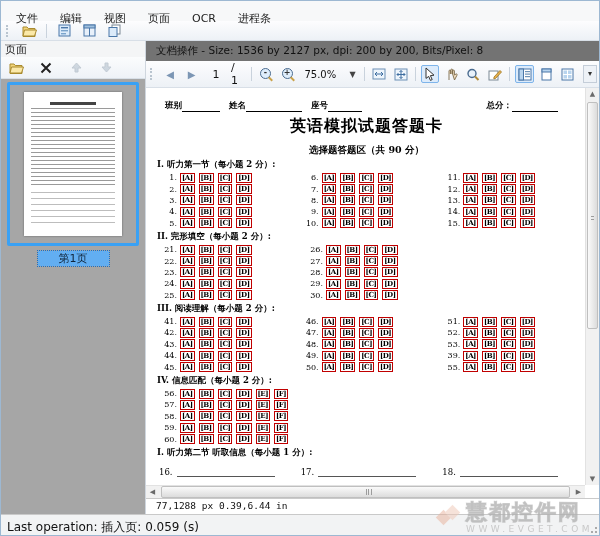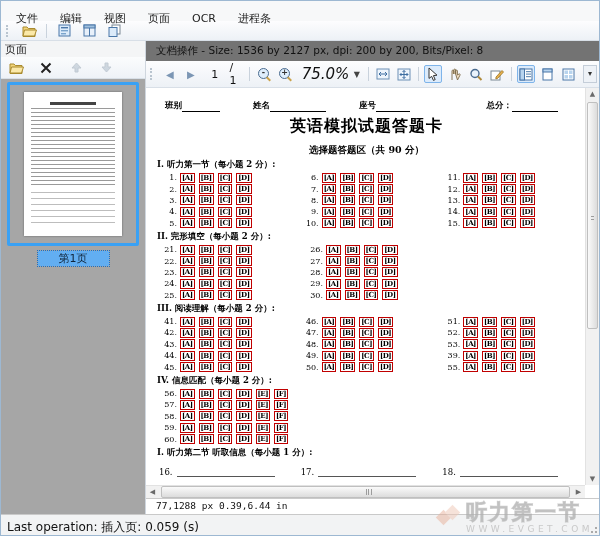--- a/index.html
+++ b/index.html
@@ -31,31 +31,31 @@
   .mini-lines{height:78px;background:repeating-linear-gradient(#9a9a9a 0 1px,transparent 1px 4px);}
   .mini-rule{height:34px;margin-top:6px;background:repeating-linear-gradient(#bdbdbd 0 1px,transparent 1px 6px);}
   .thumb-label{margin-top:5px;font-size:11px;color:#10243a;background:#62aef2;outline:1px dotted #1d6fc0;padding:0 21px;}
 
   .right-area{flex:1;display:flex;flex-direction:column;min-width:0;}
   .doc-info{height:17px;font-size:10.5px;padding:3px 0 0 10px;color:#111;background:#737373;white-space:nowrap;}
   .nav-toolbar{height:26px;gap:3px;padding-left:2px;font-size:11px;position:relative;}
   .nav-arrow{font-size:10px;color:#7c96b4;}
   .page-num{width:26px;text-align:center;font-size:11px;color:#111;}
   .page-total{font-size:11px;color:#111;margin-right:2px;}
-  .zoom-val{font-size:15px;color:#111;margin:0 6px 0 4px;min-width:36px;font-style:italic;}
+  .zoom-val{font-size:10px;color:#111;margin:0 6px 0 4px;min-width:36px;}
   .drop-arrow{font-size:8px;color:#444;margin-right:3px;}
   .loupe{position:relative;width:13px;height:13px;}
   .loupe .lens{position:absolute;left:0;top:0;width:9px;height:9px;border:1.5px solid #4a6b8f;border-radius:50%;background:#dfeefc;font-size:8px;font-weight:bold;color:#333;line-height:8px;text-align:center;}
   .loupe .tail{position:absolute;width:5px;height:2px;background:#caa24a;left:8px;top:10px;transform:rotate(45deg);}
   .overflow-btn{position:absolute;right:2px;top:4px;font-size:8px;color:#333;border:1px solid #c4cdd8;background:#eef2f7;width:12px;height:16px;text-align:center;line-height:15px;}
 
   
   .viewport{position:relative;flex:1;background:#fff;overflow:hidden;}
   .sheet{position:absolute;left:3px;top:0;right:15px;bottom:13px;overflow:hidden;background:#fff;font-family:"DejaVu Serif",serif;color:#000;}
-  .sheet-header{display:flex;align-items:flex-end;font-size:8.5px;font-weight:bold;padding:12px 26px 0 16px;gap:24px;}
+  .sheet-header{display:flex;align-items:flex-end;font-size:8.5px;font-weight:bold;padding:12px 26px 0 16px;}
   .field{display:flex;align-items:flex-end;margin-right:9px;}
   .blank{display:inline-block;border-bottom:1px solid #000;height:9px;}
   .f-b1{width:38px;} .f-b2{width:56px;} .f-b3{width:34px;}
   .total-field{margin-left:auto;display:flex;align-items:flex-end;}
   .f-b4{width:46px;}
   .sheet-title{text-align:center;font-size:16px;font-weight:bold;margin-top:4px;letter-spacing:1px;}
   .sheet-sub{text-align:center;font-size:9.5px;font-weight:bold;margin-top:7px;}
   .sec-label{font-size:8.5px;font-weight:bold;margin:2px 0 1px 8px;}
   .sec-grid{display:flex;padding-left:10px;}
   .sec-col{width:146px;}
@@ -700,17 +700,17 @@
     <span>Last operation: 插入页: 0.059 (s)</span>
     <div class="resize-grip"></div>
   </div>
 
   <div class="watermark">
     <span class="wm-logo">
         <i></i>
         <i></i>
       </span>
     <span class="wm-text">
-      <div class="wm-cn">听力第一节</div>
+      <div class="wm-cn">慧都控件网</div>
       <div class="wm-en">WWW.EVGET.COM</div>
     </span>
   </div>
 </div>
 
 </body></html>

